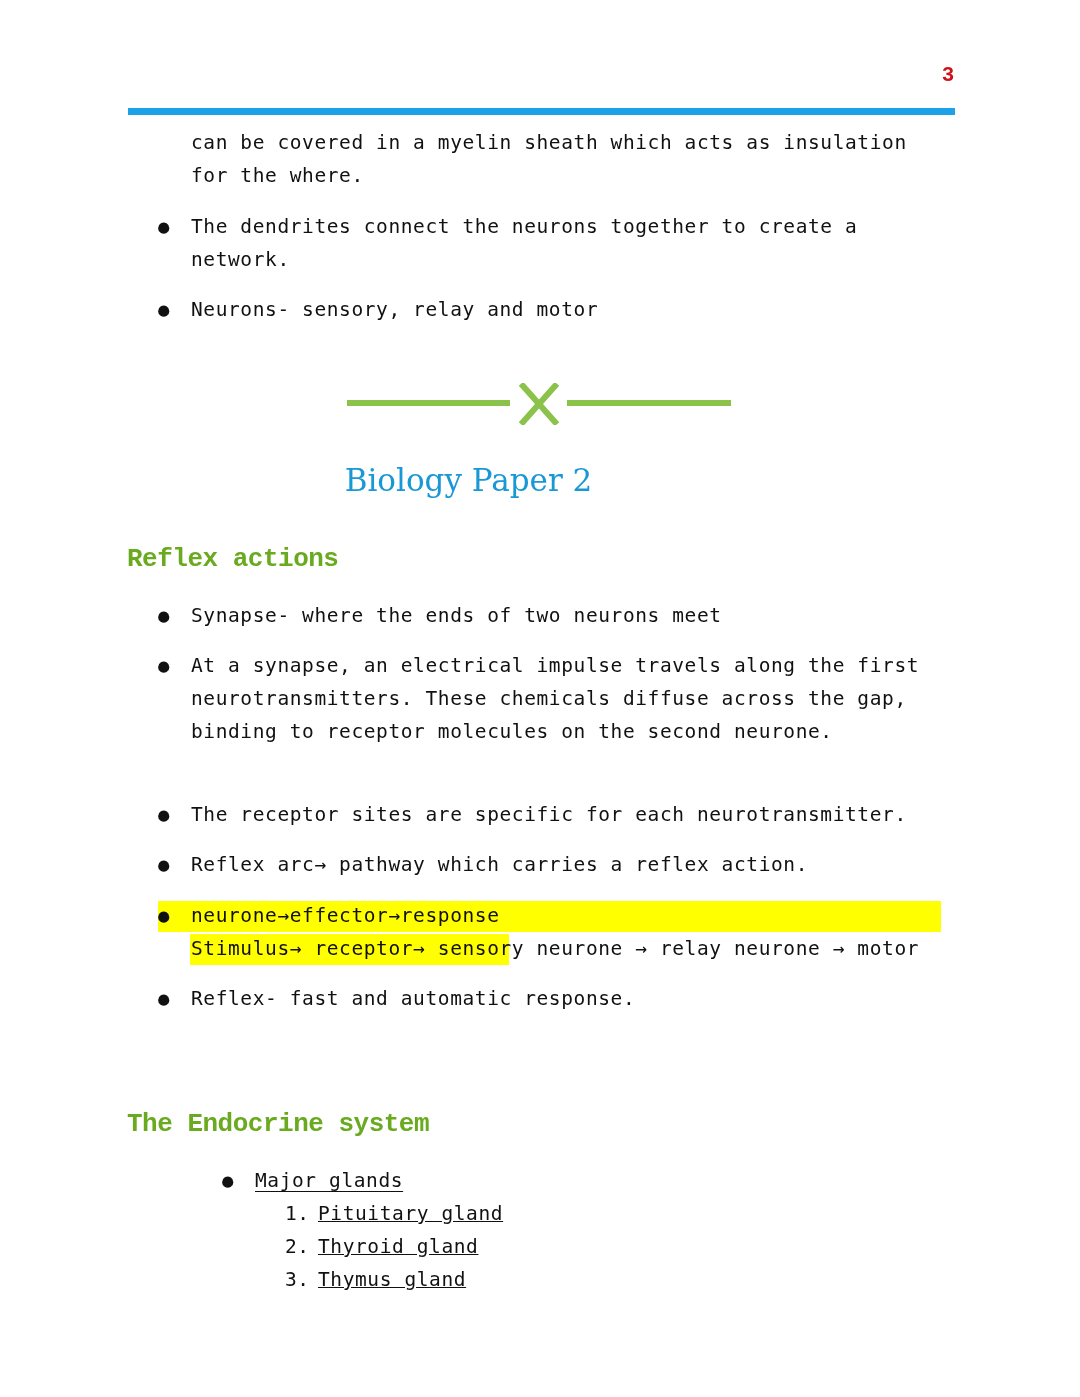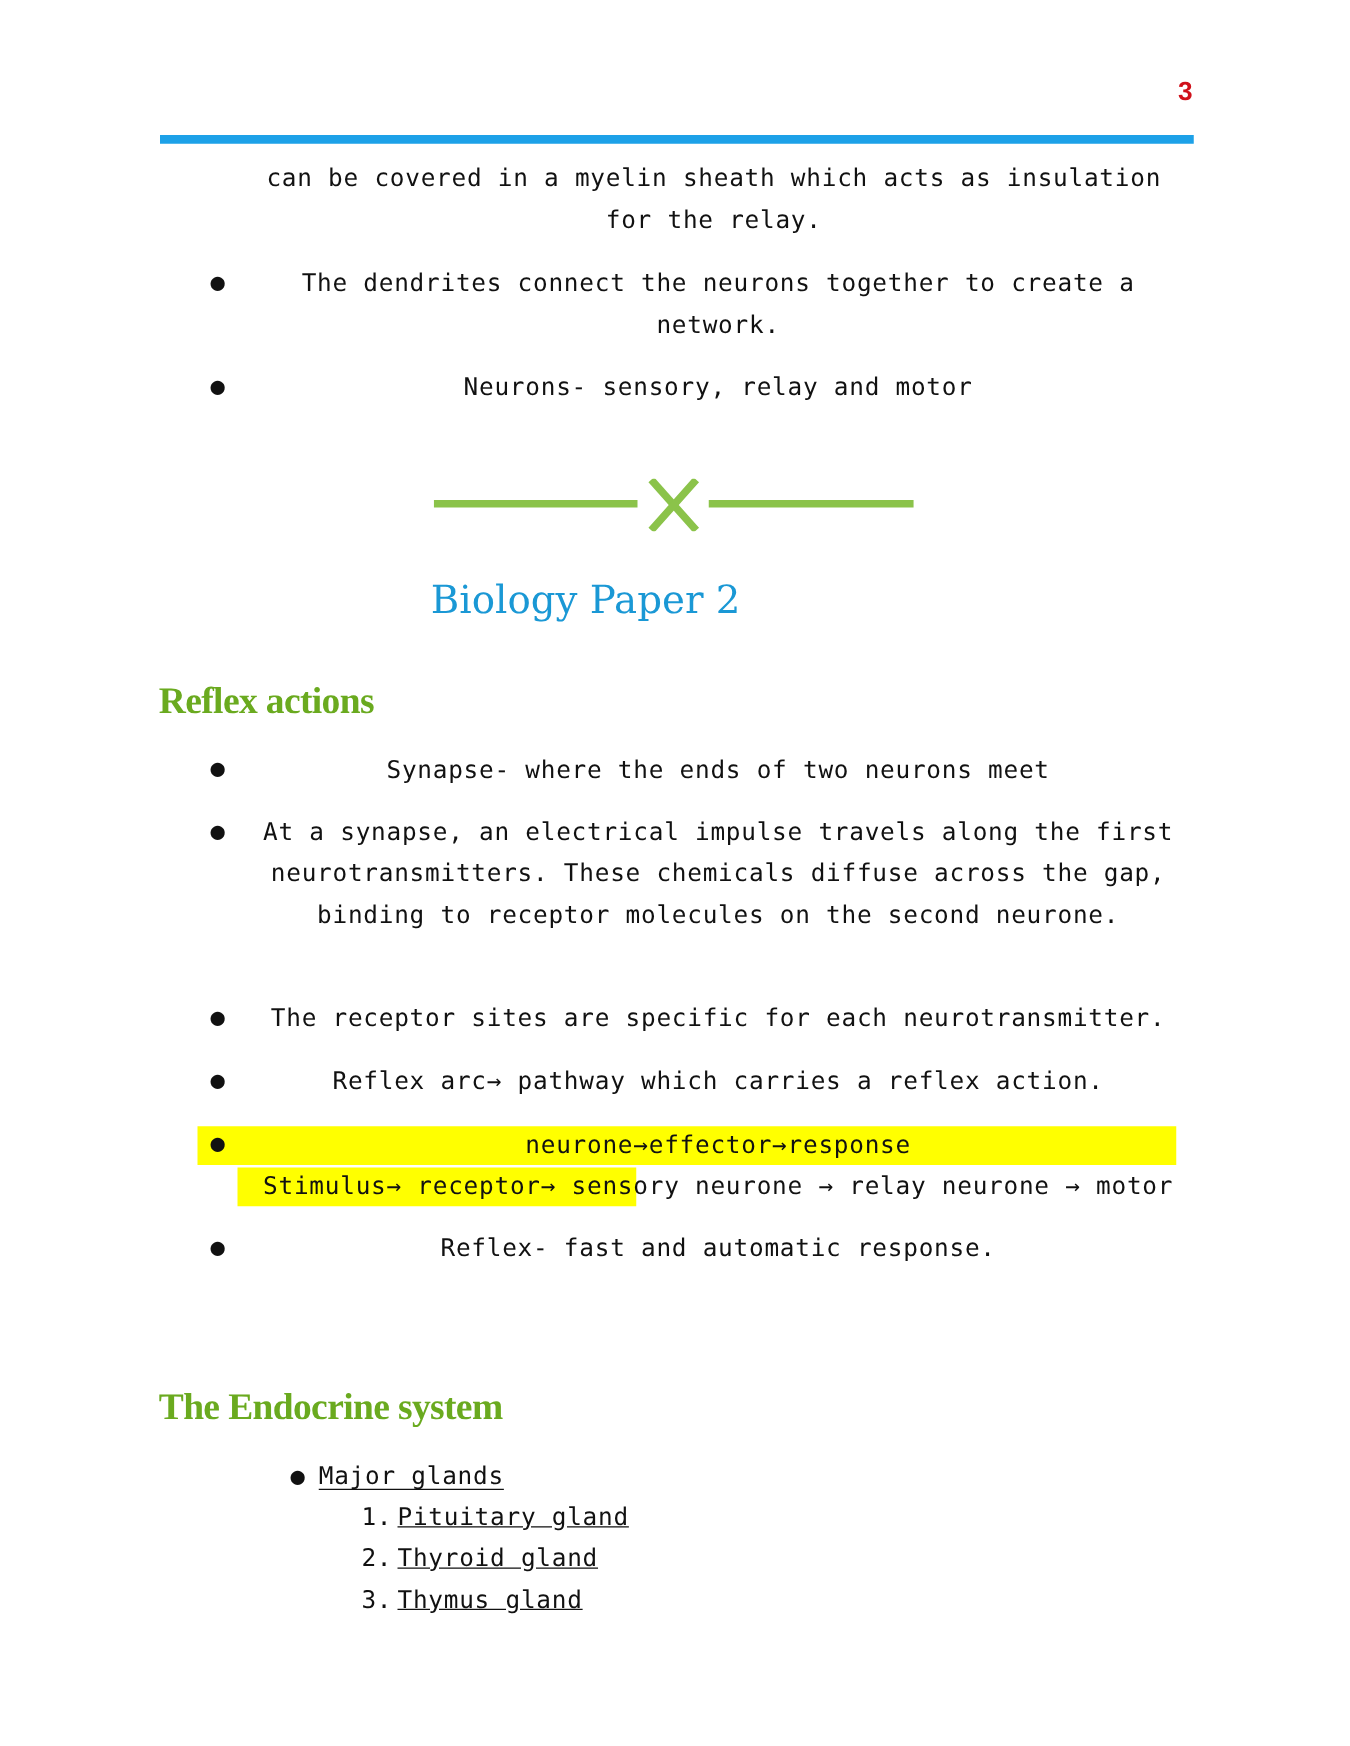--- a/index.html
+++ b/index.html
@@ -31,21 +31,20 @@
       width: 827px;
       height: 7px;
       background: #1da1e8;
     }
     .mono {
       font-family: "DejaVu Sans Mono", "Liberation Mono", monospace;
       font-size: 19.5px;
       line-height: 33px;
       letter-spacing: 0.6px;
       color: #111111;
-      text-align: center;
     }
     .block {
       position: absolute;
       left: 191px;
       width: 760px;
     }
     .bullet-item {
       position: absolute;
       left: 158px;
       width: 800px;
@@ -75,23 +74,23 @@
       left: 0;
       width: 937px;
       text-align: center;
       font-family: "DejaVu Serif", "Liberation Serif", serif;
       font-size: 31px;
       color: #1a98d5;
     }
     .heading {
       position: absolute;
       left: 127px;
-      font-family: Liberation Serif, serif;
+      font-family: Liberation Mono, monospace;
       font-weight: bold;
-      font-size: 30px;
+      font-size: 26px;
       color: #6aaa1f;
       letter-spacing: -0.5px;
     }
     .highlight-row {
       position: absolute;
       left: 158px;
       height: 31px;
       background: #ffff00;
     }
     .sub-bullet {
@@ -113,21 +112,21 @@
     }
   </style>
 </head>
 <body>
 
 <div class="page-number">3</div>
 <div class="top-rule"></div>
 
 <div class="block mono" style="top:126px;">
   <div>can be covered in a myelin sheath which acts as insulation</div>
-  <div>for the relay.</div>
+  <div>for the where.</div>
 </div>
 
 <div class="bullet-item mono" style="top:210px;">
   <span class="bullet-dot">●</span>
   <span class="bullet-text">
     <div>The dendrites connect the neurons together to create a</div>
     <div>network.</div>
   </span>
 </div>
 <div class="bullet-item mono" style="top:293px;">

